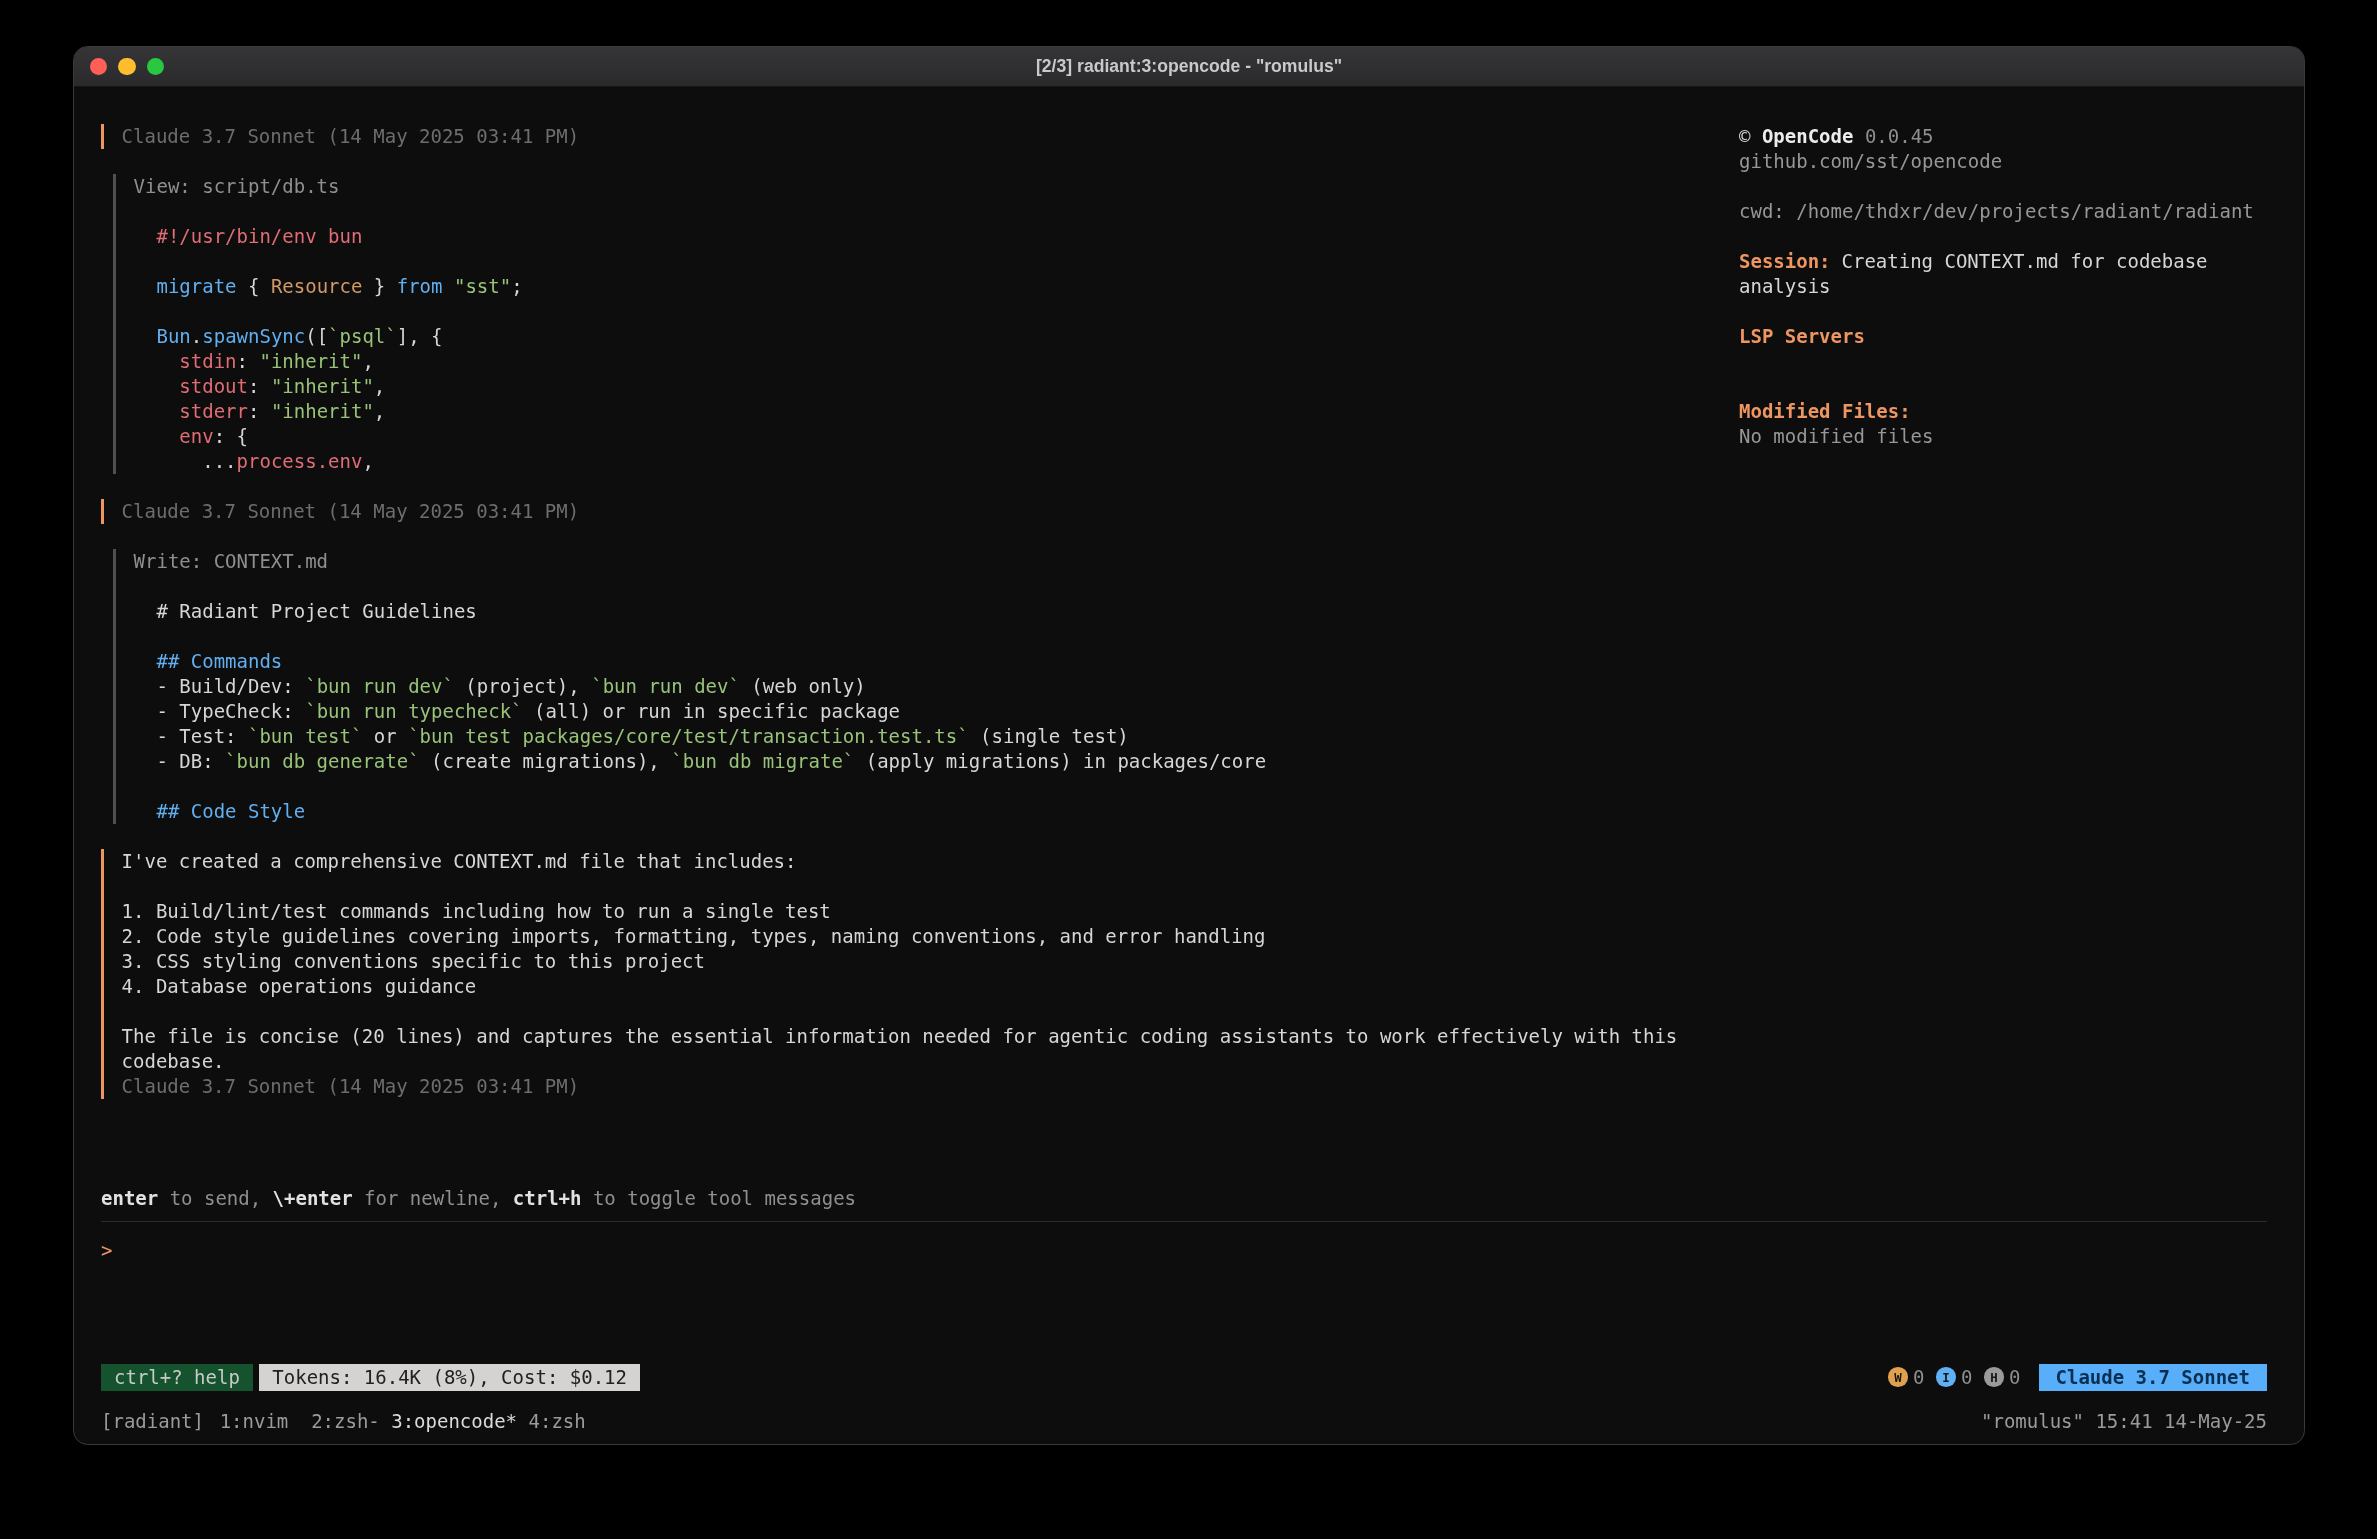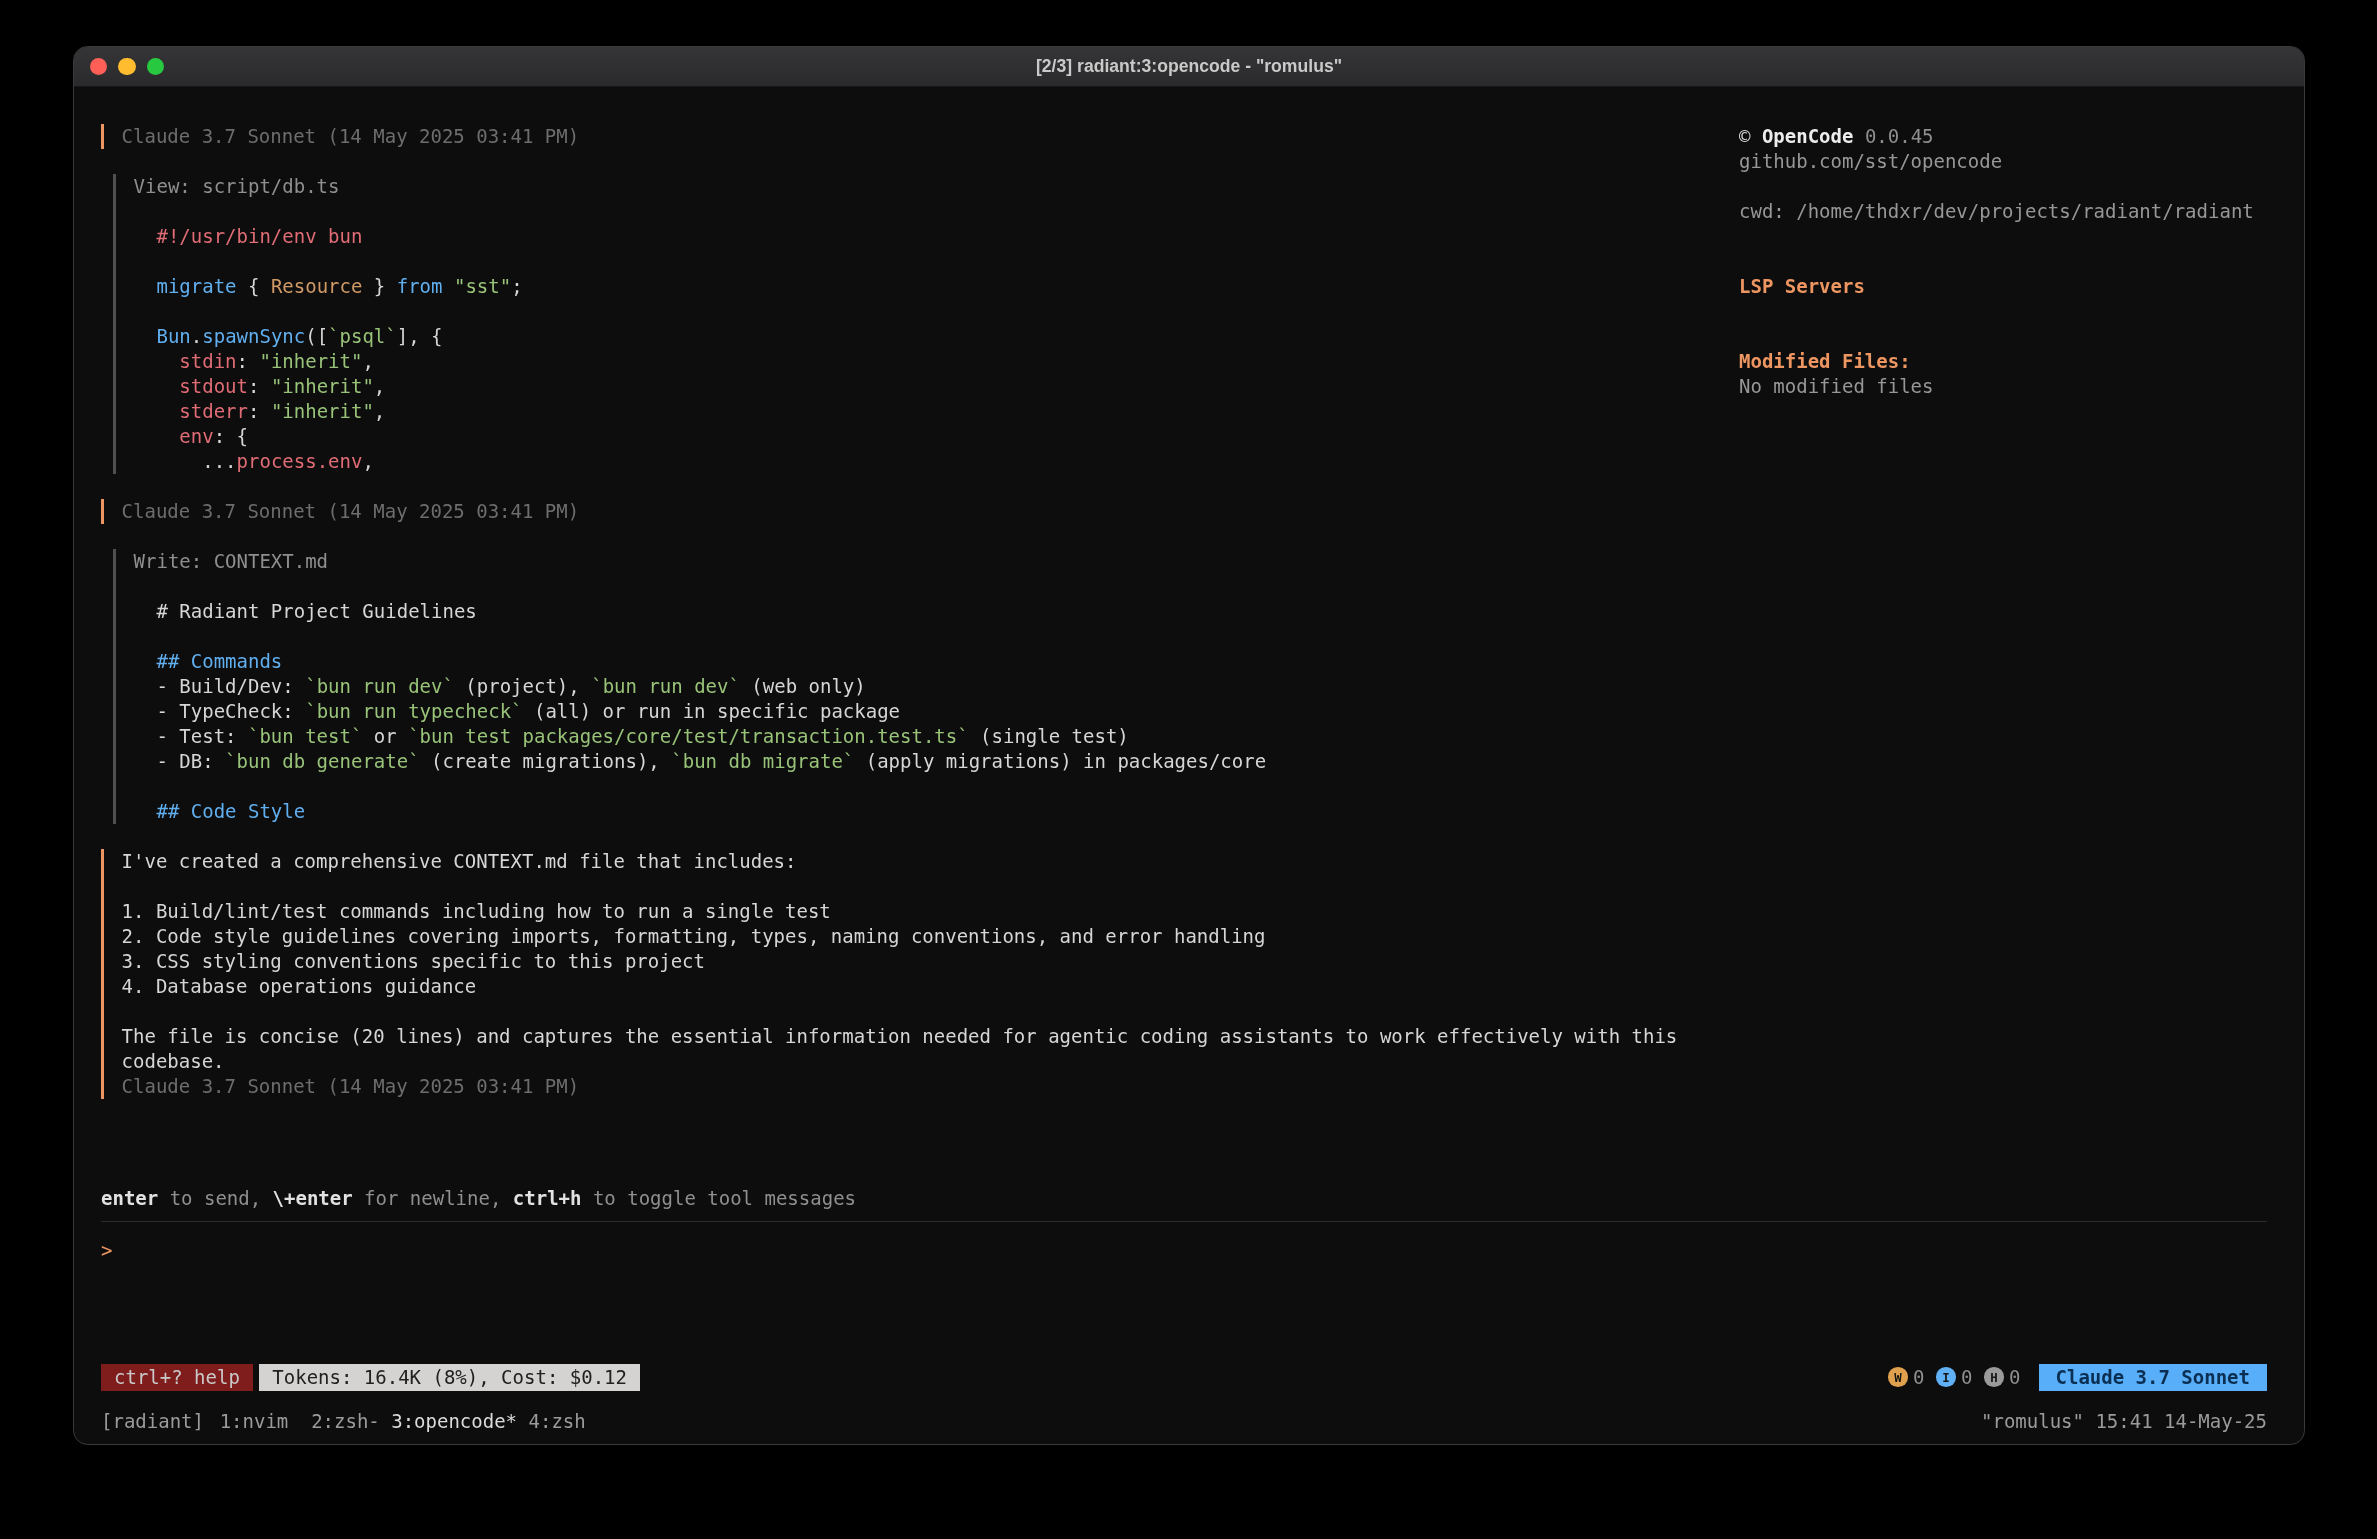--- a/index.html
+++ b/index.html
@@ -77,21 +77,21 @@
 
   
   .help-line { white-space: pre; color: var(--dim2); margin-bottom: 10.4px; }
   .help-line .key { color: #e2e2e2; font-weight: bold; }
   .input-area { height: 141px; border-top: 1.3px solid #2b2b2b; padding-top: 15.7px; }
   .prompt { color: var(--accent); }
 
   
   .status-bar { display: flex; align-items: center; height: 30px; margin-bottom: 1.3px; }
   .badge { display: inline-flex; align-items: center; height: 27px; padding: 0 13px; }
-  .badge.keyhint { background: #7f1d1d; color: #c9c9c9; margin-right: 6.5px; }
+  .badge.keyhint { background: #14532d; color: #c9c9c9; margin-right: 6.5px; }
   .badge.tokens { background: #d5d3d1; color: #202020; }
   .sb-right { margin-left: auto; display: flex; align-items: center; }
   .diag { display: inline-flex; align-items: center; margin-right: 11.7px; }
   .diag-circle {
     width: 19.6px; height: 19.6px; border-radius: 50%;
     display: inline-flex; align-items: center; justify-content: center;
     font-size: 12.4px; font-weight: bold; color: #151515; margin-right: 5.2px;
   }
   .diag-circle.warn { background: #e0a14f; }
   .diag-circle.info { background: #5fb0f5; }
@@ -177,20 +177,21 @@
             <div class="line"><span class="c-dim">Claude 3.7 Sonnet (14 May 2025 03:41 PM)</span></div>
           </div>
       </div>
 
       <div class="sidebar">
         <div class="sb-line"><span class="c-fg">©</span><span> </span><span class="sb-app">OpenCode</span><span> </span><span class="c-dim2">0.0.45</span></div>
         <div class="sb-line sb-gray">github.com/sst/opencode</div>
         <div class="sb-gap"></div>
         <div class="sb-line sb-gray">cwd: /home/thdxr/dev/projects/radiant/radiant</div>
         <div class="sb-gap"></div>
+        <div class="sb-line"><span class="sb-label">Session:</span><span class="sb-val">Creating CONTEXT.md for codebase analysis</span></div>
         <div class="sb-gap"></div>
         <div class="sb-line sb-label">LSP Servers</div>
         <div class="sb-gap2"></div>
         <div class="sb-line sb-label">Modified Files:</div>
         <div class="sb-line sb-gray">No modified files</div>
       </div>
 
     </div>
 
     <div class="help-line"><span class="key">enter</span><span> to send, </span><span class="key">\+enter</span><span> for newline, </span><span class="key">ctrl+h</span><span> to toggle tool messages</span></div>

